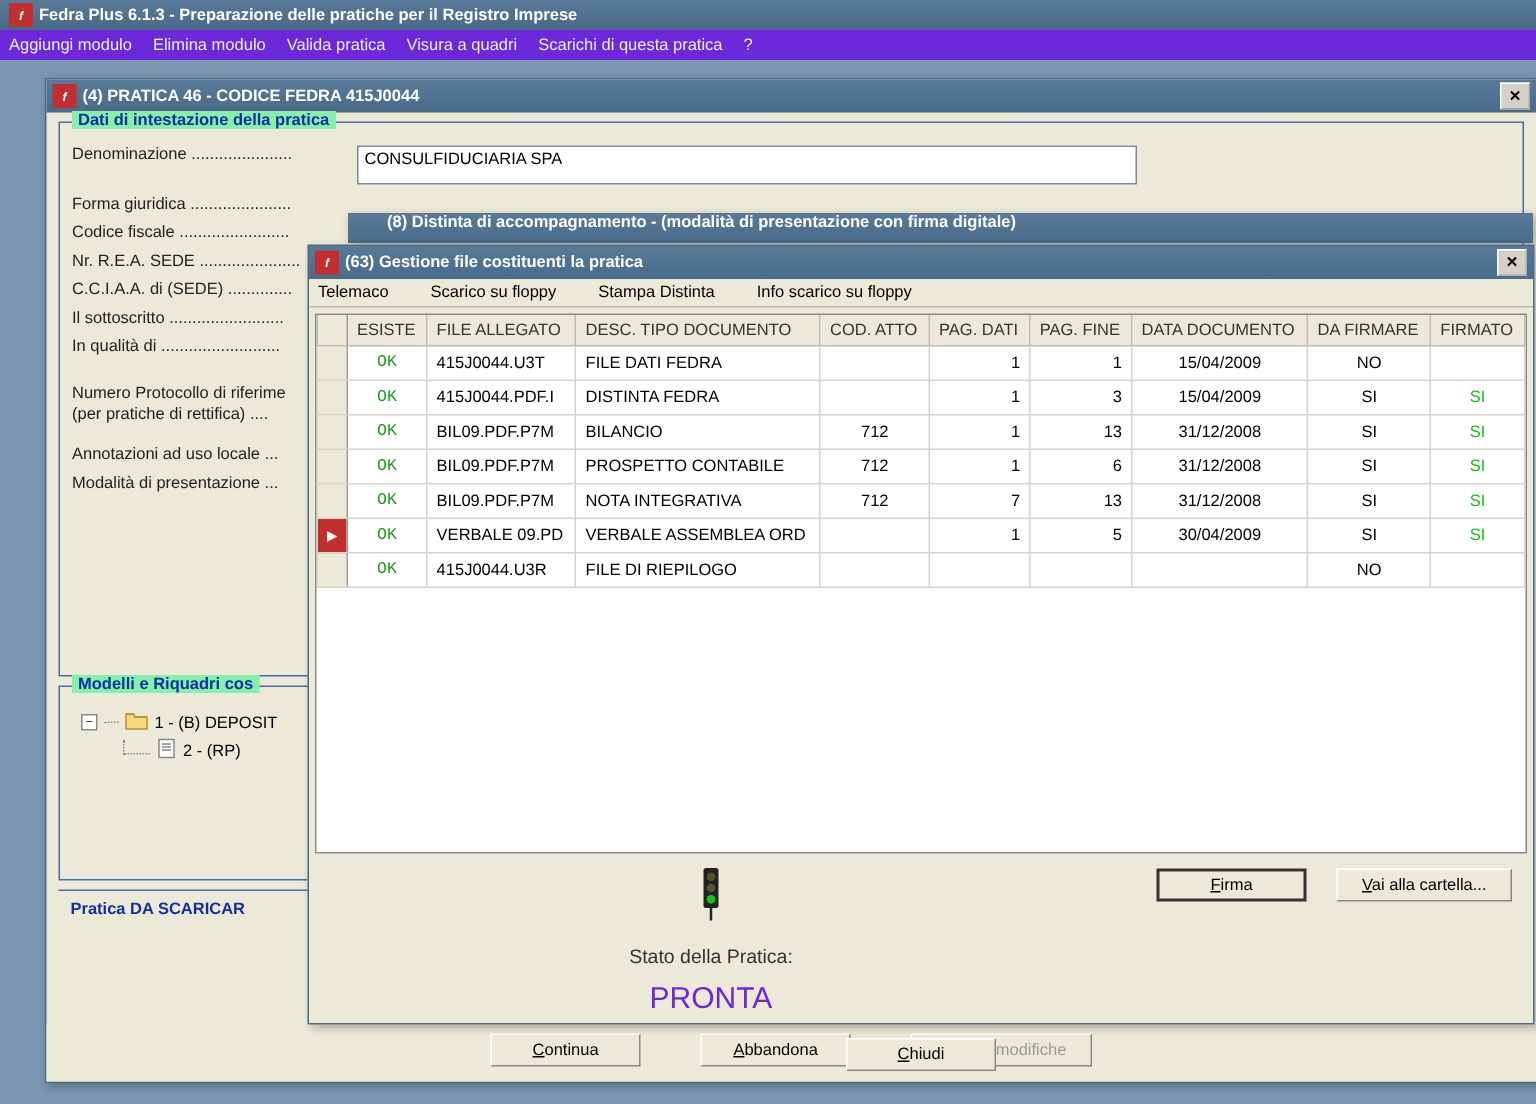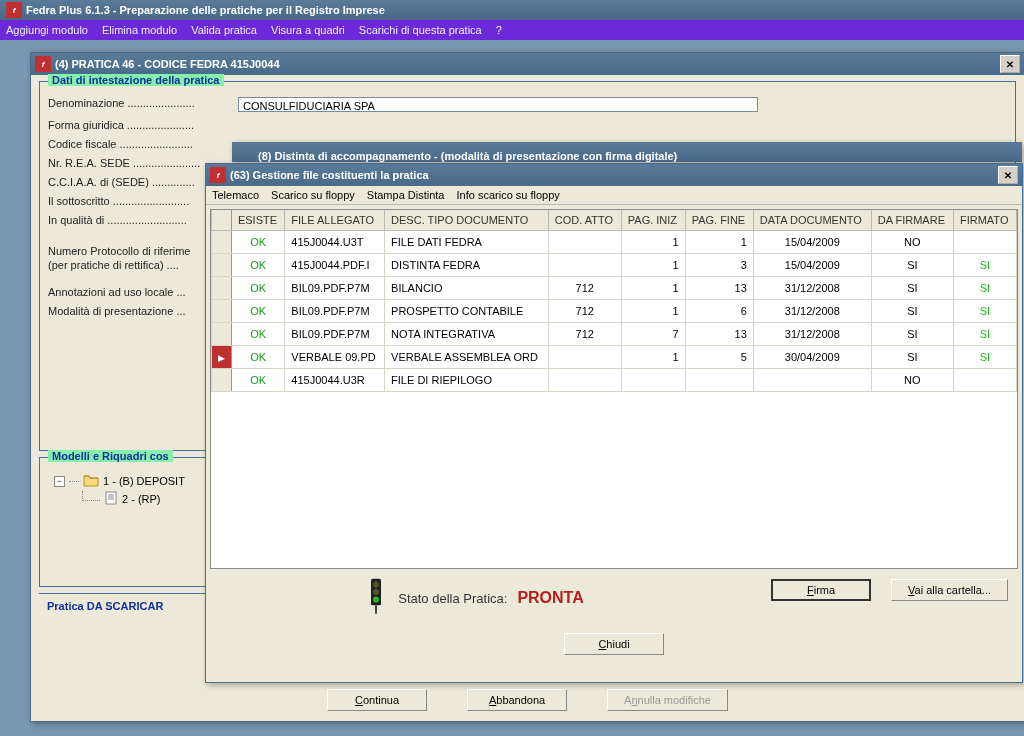--- a/index.html
+++ b/index.html
@@ -12,53 +12,53 @@
 .window { position: absolute; background: #ece9d8; border: 1px solid #4a6a8a; box-shadow: 2px 2px 6px rgba(0,0,0,0.3); }
 .win-titlebar { background: linear-gradient(#5a7a9a, #4a6a8a); color: #fff; height: 22px; display: flex; align-items: center; padding: 0 4px; font-weight: bold; }
 .win-icon { width: 16px; height: 16px; background: #c03030; margin-right: 4px; display: inline-flex; align-items: center; justify-content: center; color: #fff; font-size: 8px; font-style: italic; }
 .win-close { margin-left: auto; width: 20px; height: 18px; background: #d4d0c8; border: 1px outset #fff; color: #000; display: flex; align-items: center; justify-content: center; cursor: pointer; font-family: Arial; font-size: 10px; }
 
 .groupbox { border: 1px solid #4a6aaa; margin: 6px 8px; padding: 8px 8px 4px; position: relative; }
 .groupbox > legend { color: #1030a0; font-weight: bold; padding: 0 4px; background: #86efac; position: absolute; top: -8px; left: 8px; }
 
 .form-row { display: flex; align-items: flex-start; margin: 7px 0; }
 .form-label { width: 190px; color: #222; }
-.text-input { flex: 1; border: 1px solid #7a8a9a; background: #fff; padding: 2px 4px; height: 15px; }
+.text-input { flex: 1; border: 1px solid #7a8a9a; background: #fff; padding: 2px 4px; height: 26px; }
 .select-input { flex: 1; border: 1px solid #7a8a9a; background: #fff; padding: 2px 4px; height: 20px; display: flex; align-items: center; }
 .select-btn { width: 18px; height: 18px; background: #d4d0c8; border: 1px outset #fff; margin-left: auto; display: flex; align-items: center; justify-content: center; }
 
 .tree { padding: 6px; }
 .tree-row { display: flex; align-items: center; gap: 4px; padding: 1px 0; }
 .tree-toggle { width: 11px; height: 11px; border: 1px solid #888; display: flex; align-items: center; justify-content: center; font-size: 9px; line-height: 1; color: #333; background: #fff; }
 .tree-folder-icon svg { width: 16px; height: 14px; }
 .tree-doc-icon svg { width: 14px; height: 14px; }
 
 .btn { background: #ece9d8; border: 1px solid #888; border-top-color: #fff; border-left-color: #fff; padding: 4px 16px; cursor: pointer; min-width: 100px; text-align: center; }
 .btn.default { border: 2px solid #333; padding: 3px 15px; }
 .btn.disabled { color: #999; }
 
-.sub-titlebar { background: linear-gradient(#5a7a9a, #4a6a8a); color: #fff; height: 20px; display:flex; align-items:flex-end; padding: 0 6px; font-weight: bold; }
-
-.file-menubar { background: #ece9d8; padding: 3px 6px; display: flex; gap: 12px; border-bottom: 1px solid #bbb; }
+.sub-titlebar { background: linear-gradient(#5a7a9a, #4a6a8a); color: #fff; height: 20px; display:flex; align-items:flex-start; padding: 0 6px; font-weight: bold; }
+
+.file-menubar { background: #ece9d8; padding: 3px 6px; display: flex; gap: 28px; border-bottom: 1px solid #bbb; }
 
 .grid { border: 1px solid #888; background: #fff; margin: 4px 4px; }
 .grid table { width: 100%; border-collapse: collapse; }
 .grid th { background: #ece9d8; border: 1px solid #bbb; border-top: none; padding: 4px 6px; font-weight: normal; color: #333; text-align: left; white-space: nowrap; }
 .grid td { border: 1px solid #d8d4c8; padding: 5px 6px; white-space: nowrap; }
 .grid td.num { text-align: right; }
 .grid td.center { text-align: center; }
 .grid .rowhead { width: 14px; background: #ece9d8; border-right: 1px solid #999; }
 .grid .rowhead.sel { background: #c03030; }
-.ok-green { color: #1a9a1a; }
+.ok-green { color: #1a9a1a; font-family: Liberation Mono, monospace; }
 .si-green { color: #1aba1a; }
 
-.status-row { display: flex; align-items: center; gap: 10px; padding: 6px 12px; }
+.status-row { display: flex; align-items: center; gap: 10px; padding: 6px 12px; flex-direction: column; }
 .traffic { width: 24px; }
 .status-label { font-size: 13px; color: #333; }
-.status-value { font-size: 16px; font-weight: bold; color: #b91c1c; }
+.status-value { font-size: 20px; font-weight: normal; color: #6d28d9; }
 
 .bottom-buttons { display: flex; gap: 40px; justify-content: center; padding: 6px 12px 10px; background: #ece9d8; }
 
 .status-area { padding: 4px 8px 10px; color: #1030a0; font-weight: bold; }
 </style>
 </head>
 <body>
 
 <div class="app-titlebar">
   <span class="win-icon">f</span>
@@ -183,21 +183,21 @@
 
   <div class="grid" style="height:360px; overflow:hidden;">
     <table>
       <thead>
           <tr>
         <th class="rowhead"></th>
         <th>ESISTE</th>
         <th>FILE ALLEGATO</th>
         <th>DESC. TIPO DOCUMENTO</th>
         <th>COD. ATTO</th>
-        <th>PAG. INIZ</th>
+        <th>PAG. DATI</th>
         <th>PAG. FINE</th>
         <th>DATA DOCUMENTO</th>
         <th>DA FIRMARE</th>
         <th>FIRMATO</th>
       </tr>
         </thead>
       <tbody id="grid-body">
           <tr>
             <td class="rowhead"></td>
             <td class="center ok-green">OK</td>

